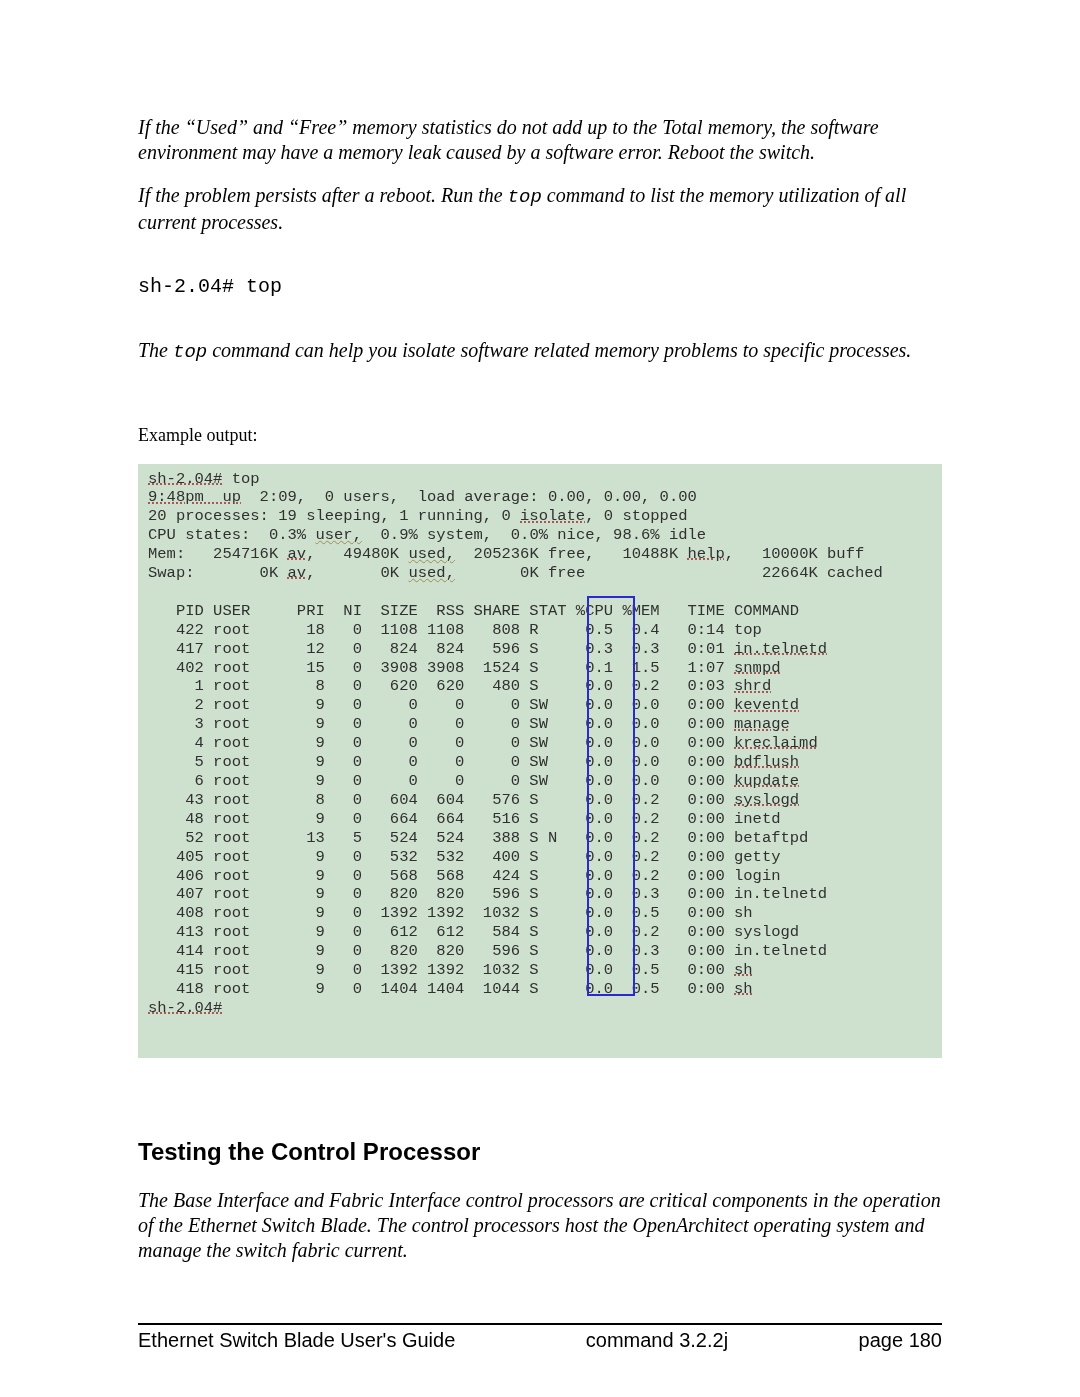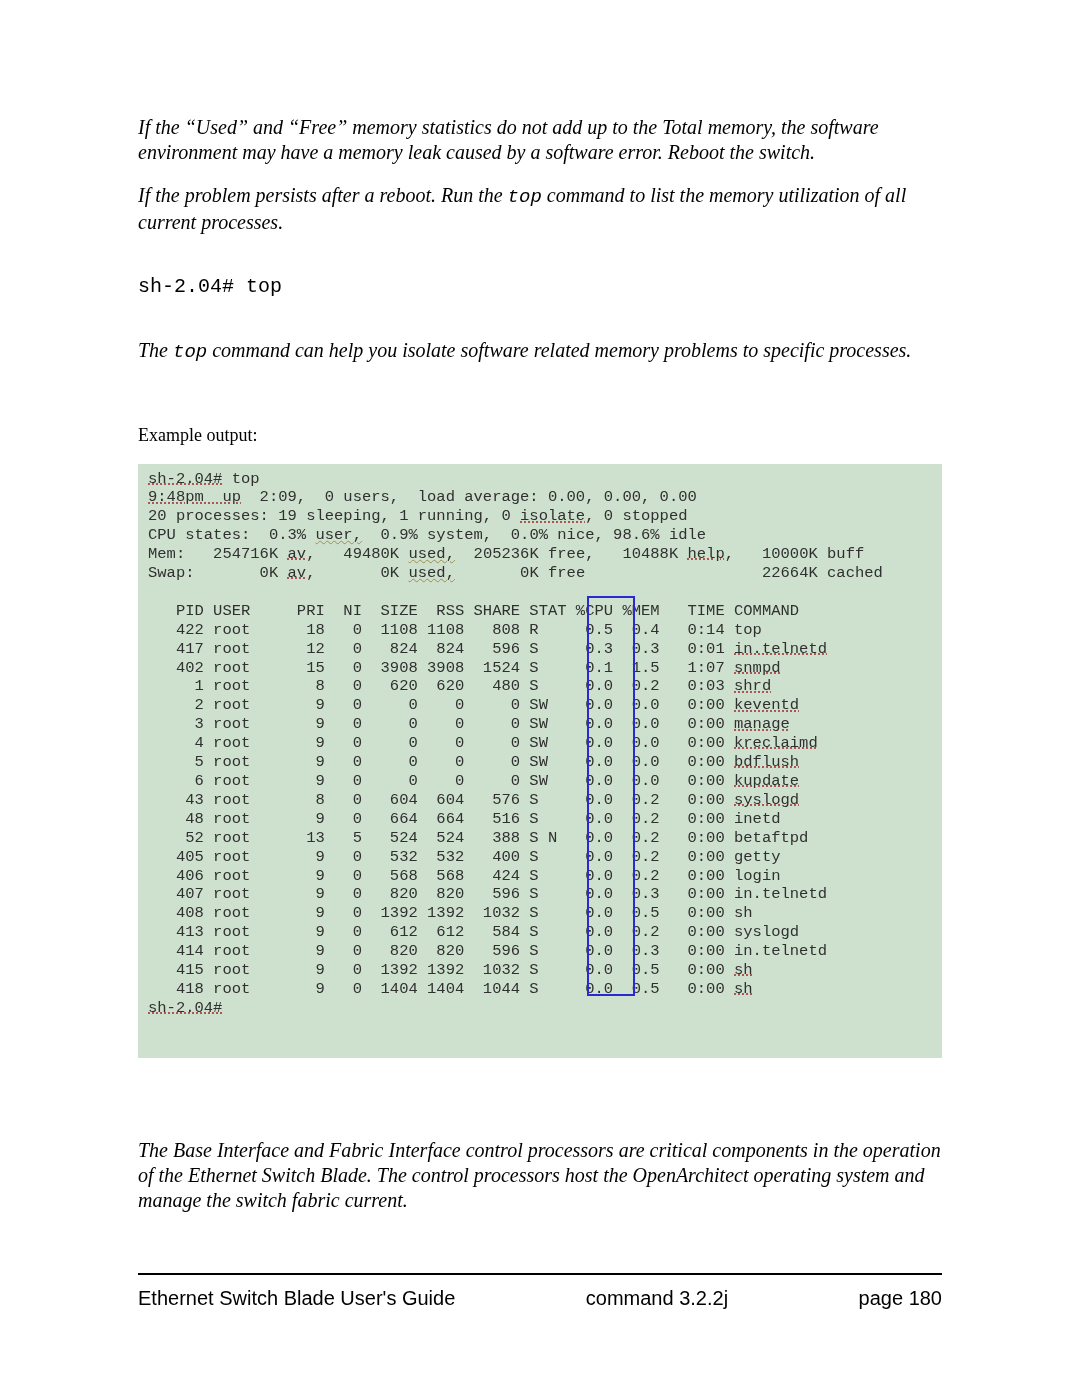--- a/index.html
+++ b/index.html
@@ -61,21 +61,21 @@
   }
   h2.section {
     font-family: Arial, Helvetica, sans-serif;
     font-weight: bold;
     font-size: 24px;
     margin: 0 0 22px 0;
   }
   .footer {
     border-top: 2px solid #000;
     margin-top: 60px;
-    padding-top: 12px;
+    padding-top: 4px;
     font-family: Arial, Helvetica, sans-serif;
     font-size: 20px;
     display: flex;
     justify-content: space-between;
   }
 </style>
 </head>
 <body>
 
 <div class="page">
@@ -118,20 +118,21 @@
    406 root       9   0   568  568   424 S     0.0  0.2   0:00 login
    407 root       9   0   820  820   596 S     0.0  0.3   0:00 in.telnetd
    408 root       9   0  1392 1392  1032 S     0.0  0.5   0:00 sh
    413 root       9   0   612  612   584 S     0.0  0.2   0:00 syslogd
    414 root       9   0   820  820   596 S     0.0  0.3   0:00 in.telnetd
    415 root       9   0  1392 1392  1032 S     0.0  0.5   0:00 <span class="udot">sh</span>
    418 root       9   0  1404 1404  1044 S     0.0  0.5   0:00 <span class="udot">sh</span>
 <span class="udot">sh-2.04#</span>
 <div class="mem-box" style="left: 449px; top: 132px; width: 48px; height: 400px;"></div></div>
 
+  <h2 class="section">Testing the Control Processor</h2>
 
   <p class="body">The Base Interface and Fabric Interface control processors are critical components in the operation of the Ethernet Switch Blade. The control processors host the OpenArchitect operating system and manage the switch fabric current.</p>
 
   <div class="footer">
     <span>Ethernet Switch Blade User's Guide</span>
     <span>command  3.2.2j</span>
     <span>page 180</span>
   </div>
 
 </div>

